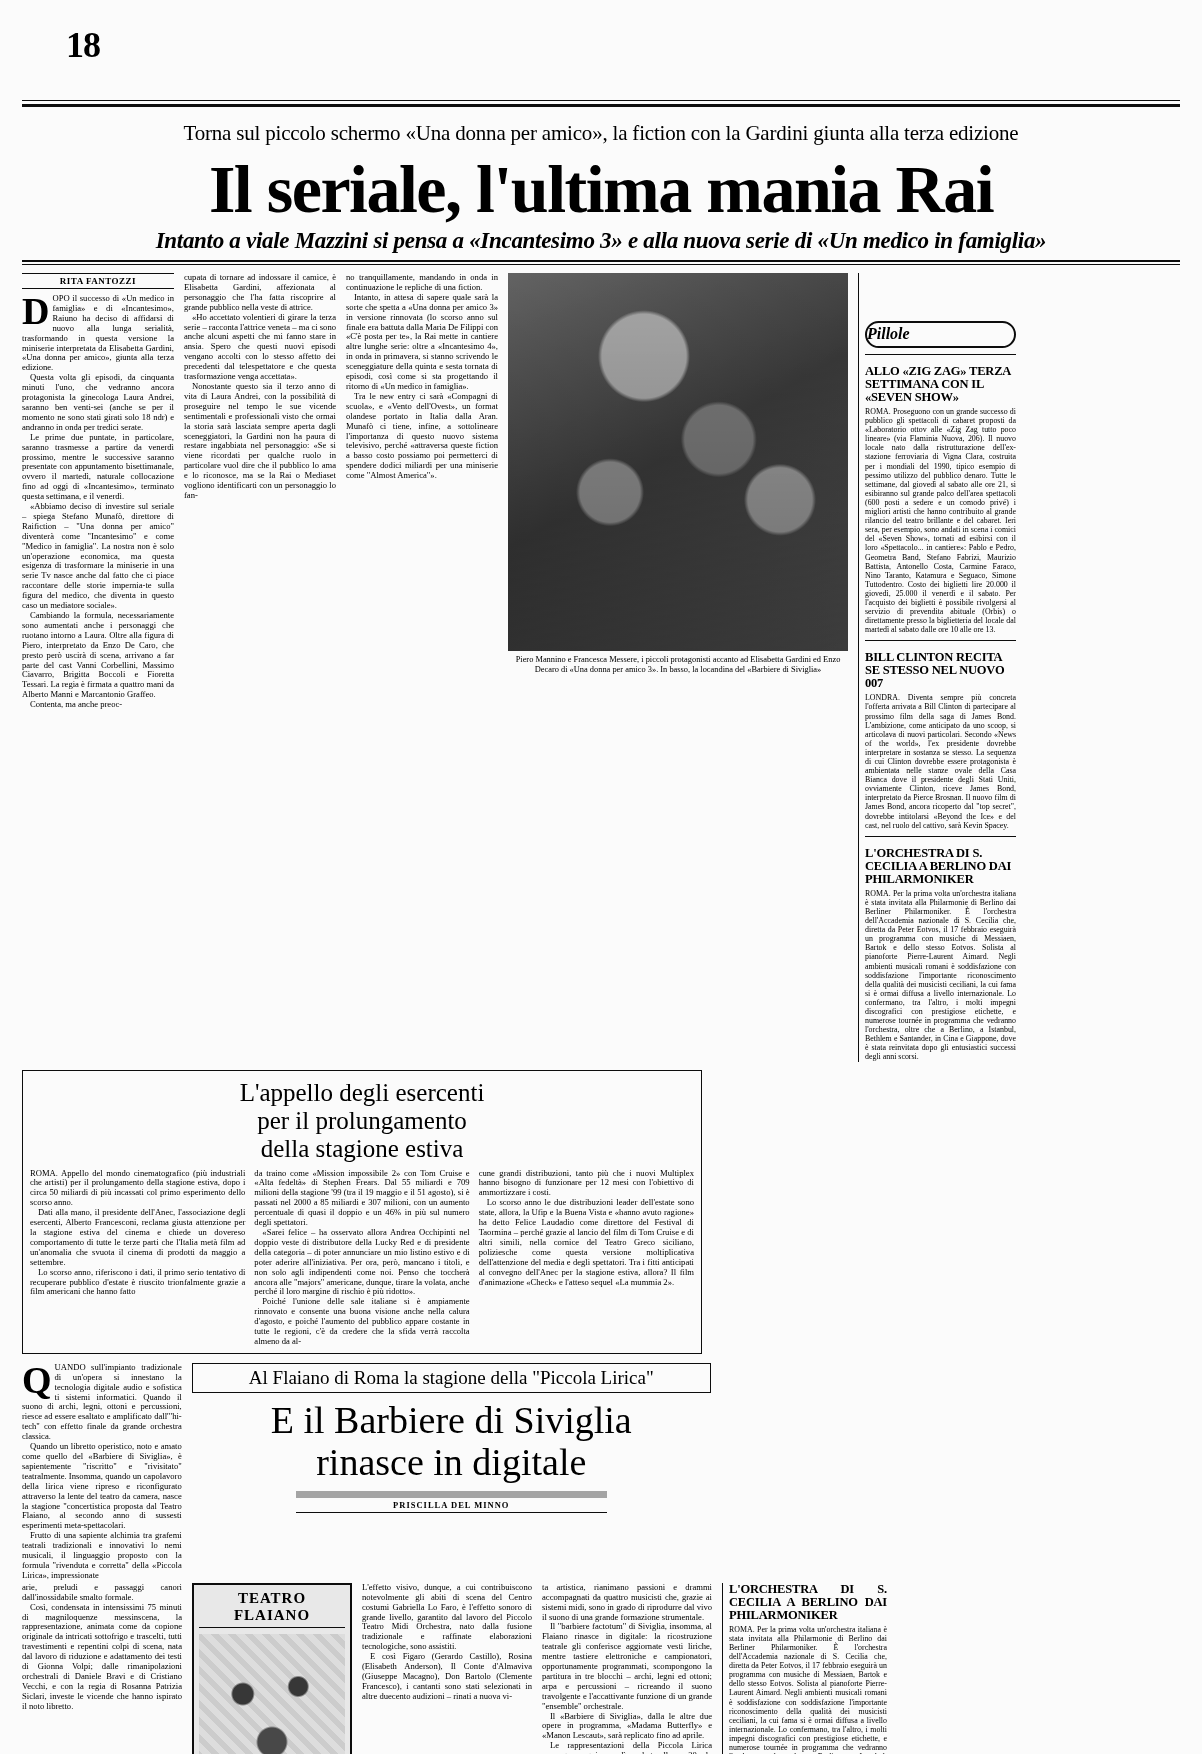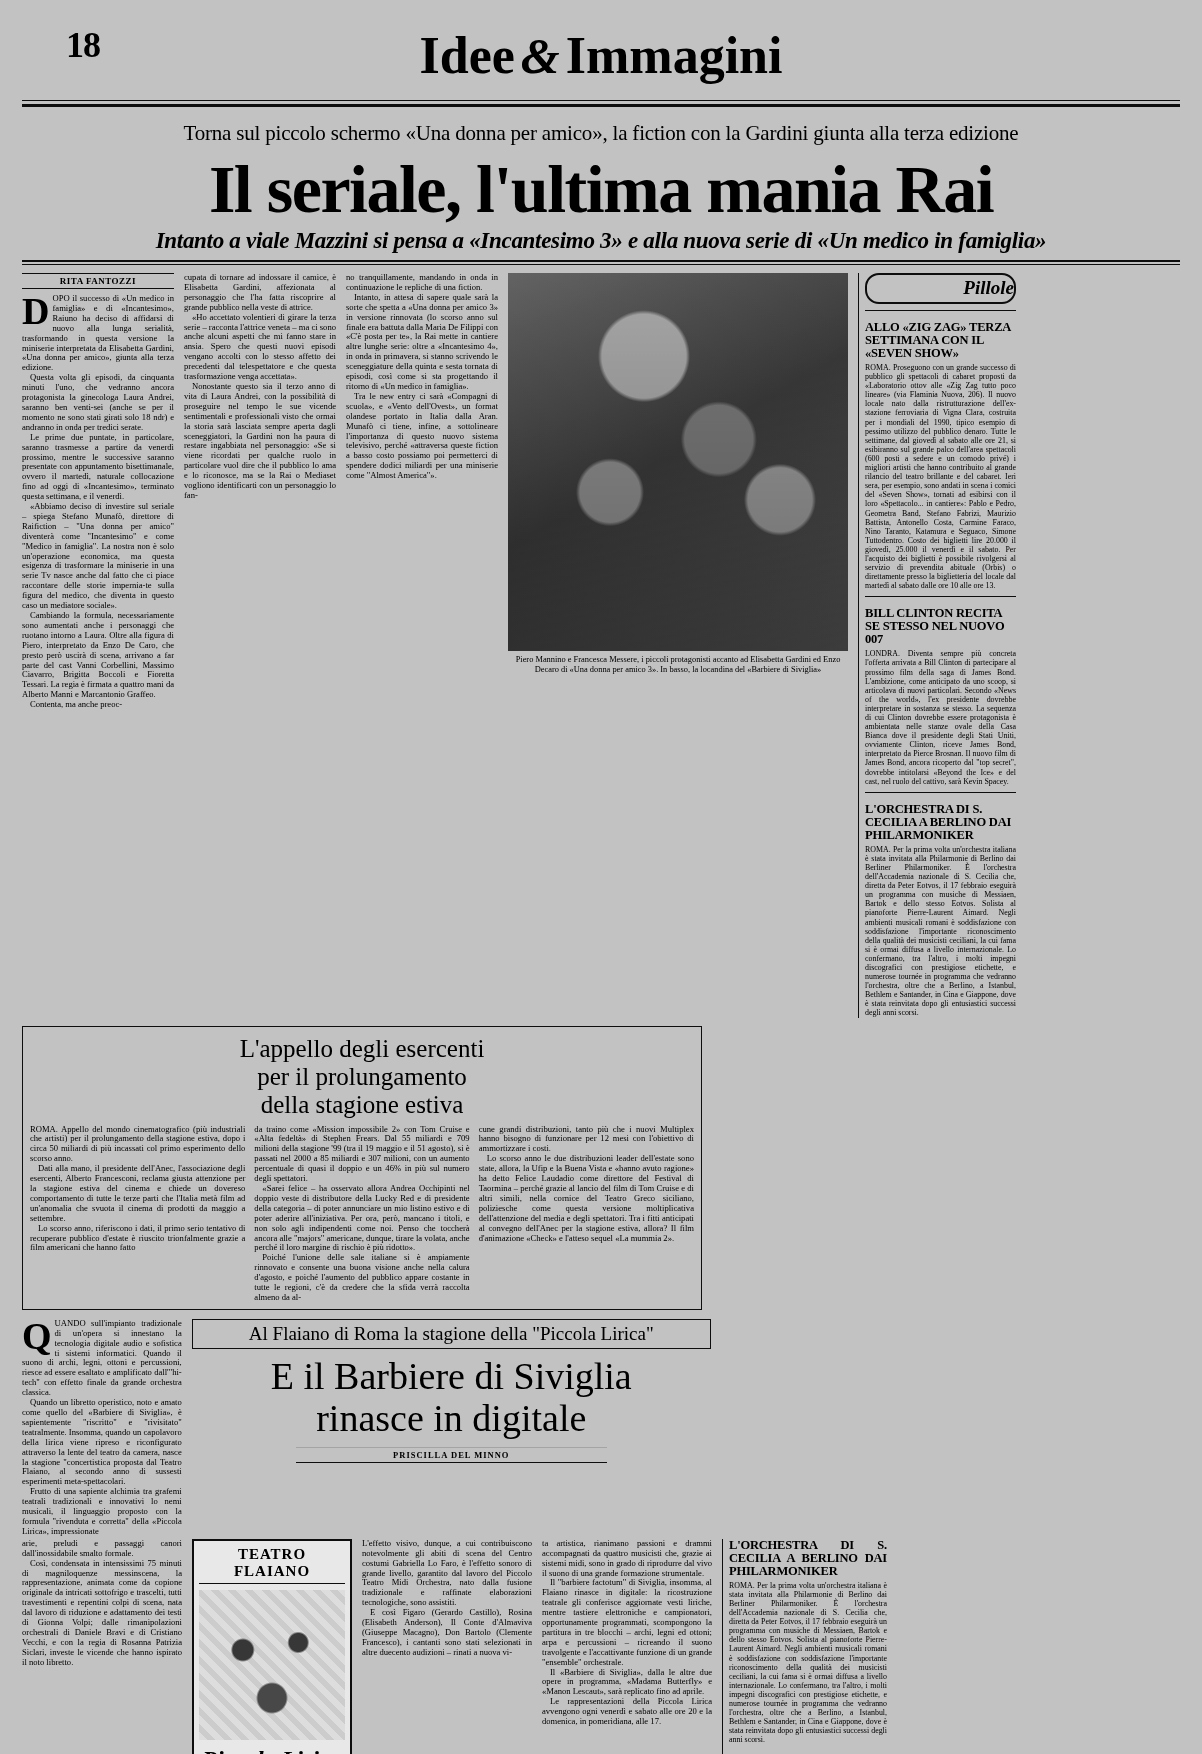--- a/index.html
+++ b/index.html
@@ -1,19 +1,19 @@
 <!DOCTYPE html>
 <html><head>
 <meta charset="utf-8">
 <style>
   html,body{margin:0;padding:0;background:#b9b6b0;}
   body{font-family:"Liberation Serif", serif;}
   .page{
     width:1202px;height:1754px;position:relative;
-    background:#f0abfc;
+    background:#fef9c3;
     box-sizing:border-box;
     padding:18px 22px 10px 22px;
     overflow:hidden;
     filter:grayscale(100%) contrast(104%);
   }
   .masthead{position:relative;height:78px;}
   .pagenum{
     position:absolute;left:44px;top:6px;
     font-size:36px;font-weight:bold;font-family:"Liberation Serif",serif;
     letter-spacing:-1px;
@@ -86,22 +86,22 @@
   .caption{
     font-size:8.4px;line-height:9.6px;text-align:center;
     font-family:"Liberation Serif",serif;
     padding:0 4px 4px 4px;
   }
   .sidebar{
     border-left:1px solid #111;padding-left:6px;
   }
   .pillole{
     border:2px solid #111;border-radius:14px;
-    text-align:right;font-size:19px;font-weight:bold;font-style:italic;
-    padding:2px 0 3px 0;margin-bottom:6px;
+    text-align:left;font-size:16px;font-weight:bold;font-style:italic;
+    padding:2px 0 3px 0;margin-bottom:6px;margin-top:48px;
   }
   .sb-head{
     font-size:12.5px;font-weight:bold;line-height:13px;
     border-top:1px solid #111;padding-top:10px;margin-bottom:3px;
     letter-spacing:-0.2px;
   }
   .sb-txt{font-size:7.9px;line-height:9.1px;text-align:justify;}
 
   .boxed{
     border:1px solid #111;padding:6px 7px;margin-top:8px;
@@ -116,21 +116,21 @@
   .band{
     border:1px solid #111;text-align:center;font-size:19px;
     padding:3px 0;margin-top:9px;font-family:"Liberation Serif",serif;
   }
   .bigtitle{
     text-align:center;font-size:38px;line-height:42px;font-weight:normal;
     padding:6px 0 4px 0;font-family:"Liberation Serif",serif;
   }
   .byline2{
     font-size:8.5px;font-weight:bold;text-align:center;letter-spacing:1px;
-    border-top:1px solid #a3a3a3;border-bottom:1px solid #111;
+    border-top:7px solid #a3a3a3;border-bottom:1px solid #111;
     padding:2px 0;margin:4px auto 6px auto;width:60%;
   }
   .ad{
     border:2px solid #111;padding:5px;text-align:center;
     background:#e7e4dd;
   }
   .ad .t1{font-size:15px;font-weight:bold;letter-spacing:1px;border-bottom:1px solid #111;padding-bottom:3px;}
   .ad .art{
     height:150px;margin:6px 0;
     background:
@@ -141,23 +141,20 @@
   }
   .ad .t2{font-size:24px;font-style:italic;font-weight:bold;line-height:26px;}
 </style>
 </head>
 <body>
 
 <div class="page">
 
   <div class="masthead">
     <div class="pagenum">18</div>
-    <div class="mast-title">
-      <span>I</span><span>dee</span><span class="amp">&amp;</span><span>I</span><span>mmagini</span>
-    </div>
   </div>
   <div class="mast-rule"></div>
   <div class="rule-thin"></div>
 
   <div class="kicker">Torna sul piccolo schermo «Una donna per amico», la fiction con la Gardini giunta alla terza edizione</div>
   <div class="headline">Il seriale, l'ultima mania Rai</div>
   <div class="subhead">Intanto a viale Mazzini si pensa a «Incantesimo 3» e alla nuova serie di «Un medico in famiglia»</div>
   <div class="rule-double"></div>
 
   <div class="layout">

